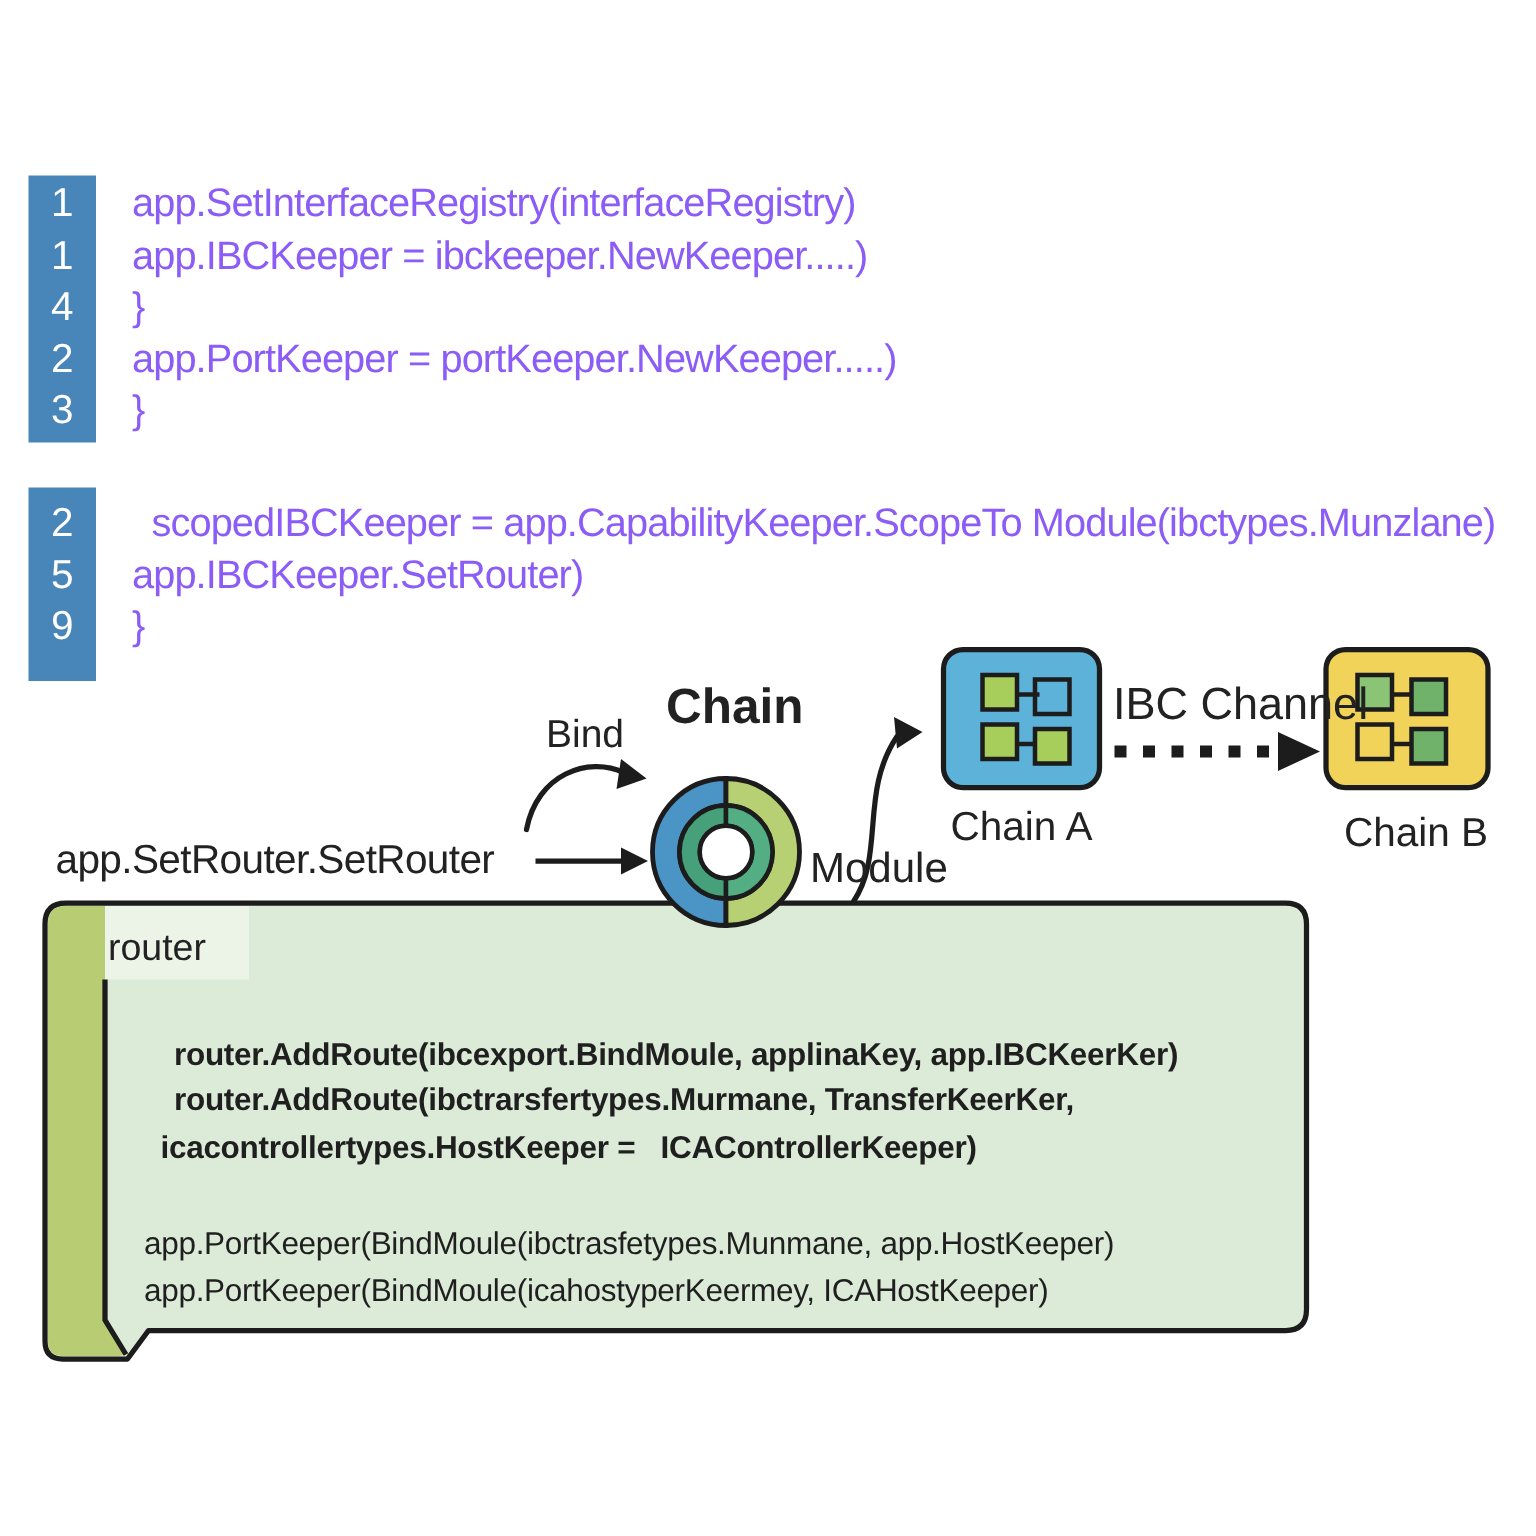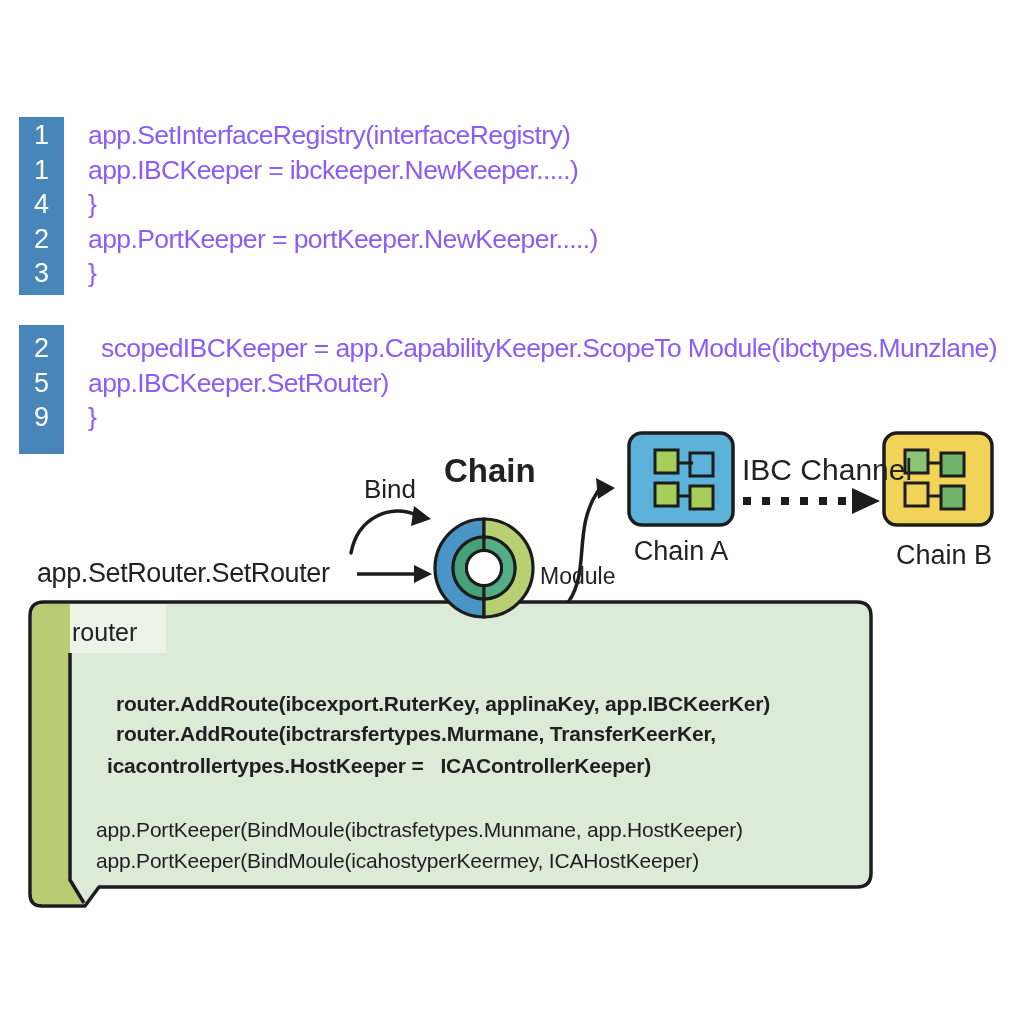--- a/index.html
+++ b/index.html
@@ -16,21 +16,21 @@
   .codecol{position:absolute;left:88px;}
   #code1{top:118px;}
   #code2{top:331px;}
   .codeline{height:34.5px;line-height:34.5px;font-size:26.5px;letter-spacing:-0.6px;white-space:pre;color:#8b5cf6;}
   #code2 .codeline:first-child{padding-left:13px;}
   
   .lbl{position:absolute;white-space:pre;color:#222222;}
   #bind-label{left:364px;top:474px;font-size:26px;}
   #port-title{left:444px;top:452px;font-size:33px;font-weight:700;}
   #setrouter-label{left:37px;top:558px;font-size:27px;letter-spacing:-0.4px;}
-  #module-label{left:540px;top:563px;font-size:23px;}
+  #module-label{left:540px;top:563px;font-size:28px;}
   #chaina-label{left:629px;top:536px;width:104px;text-align:center;font-size:27px;}
   #ibc-label{left:742px;top:453px;font-size:30px;}
   #chainb-label{left:884px;top:540px;width:108px;text-align:right;font-size:27px;}
   #router-label{left:72px;top:618px;font-size:25px;}
   
   .bubline{position:absolute;font-size:21px;line-height:27px;letter-spacing:-0.2px;white-space:pre;color:#1f1f1f;}
   .bub-bold{font-weight:700;}
   #bub1{left:116px;top:690px;}
   #bub2{left:116px;top:720px;}
   #bub3{left:107px;top:752px;}
@@ -117,19 +117,19 @@
 
   <div class="lbl" id="bind-label">Bind</div>
   <div class="lbl" id="port-title">Chain</div>
   <div class="lbl" id="setrouter-label">app.SetRouter.SetRouter</div>
   <div class="lbl" id="module-label">Module</div>
   <div class="lbl" id="chaina-label">Chain A</div>
   <div class="lbl" id="ibc-label">IBC Channel</div>
   <div class="lbl" id="chainb-label">Chain B</div>
 
   <div class="lbl" id="router-label">router</div>
-  <div class="bubline bub-bold" id="bub1">router.AddRoute(ibcexport.RuterKey, applinaKey, app.IBCKeerKer)</div>
+  <div class="bubline bub-bold" id="bub1">router.AddRoute(ibcexport.BindMoule, applinaKey, app.IBCKeerKer)</div>
   <div class="bubline bub-bold" id="bub2">router.AddRoute(ibctrarsfertypes.Murmane, TransferKeerKer,</div>
   <div class="bubline bub-bold" id="bub3">icacontrollertypes.HostKeeper =   ICAControllerKeeper)</div>
   <div class="bubline" id="bub4">app.PortKeeper(BindMoule(ibctrasfetypes.Munmane, app.HostKeeper)</div>
   <div class="bubline" id="bub5">app.PortKeeper(BindMoule(icahostyperKeermey, ICAHostKeeper)</div>
 
 </div>
 
 </body></html>

